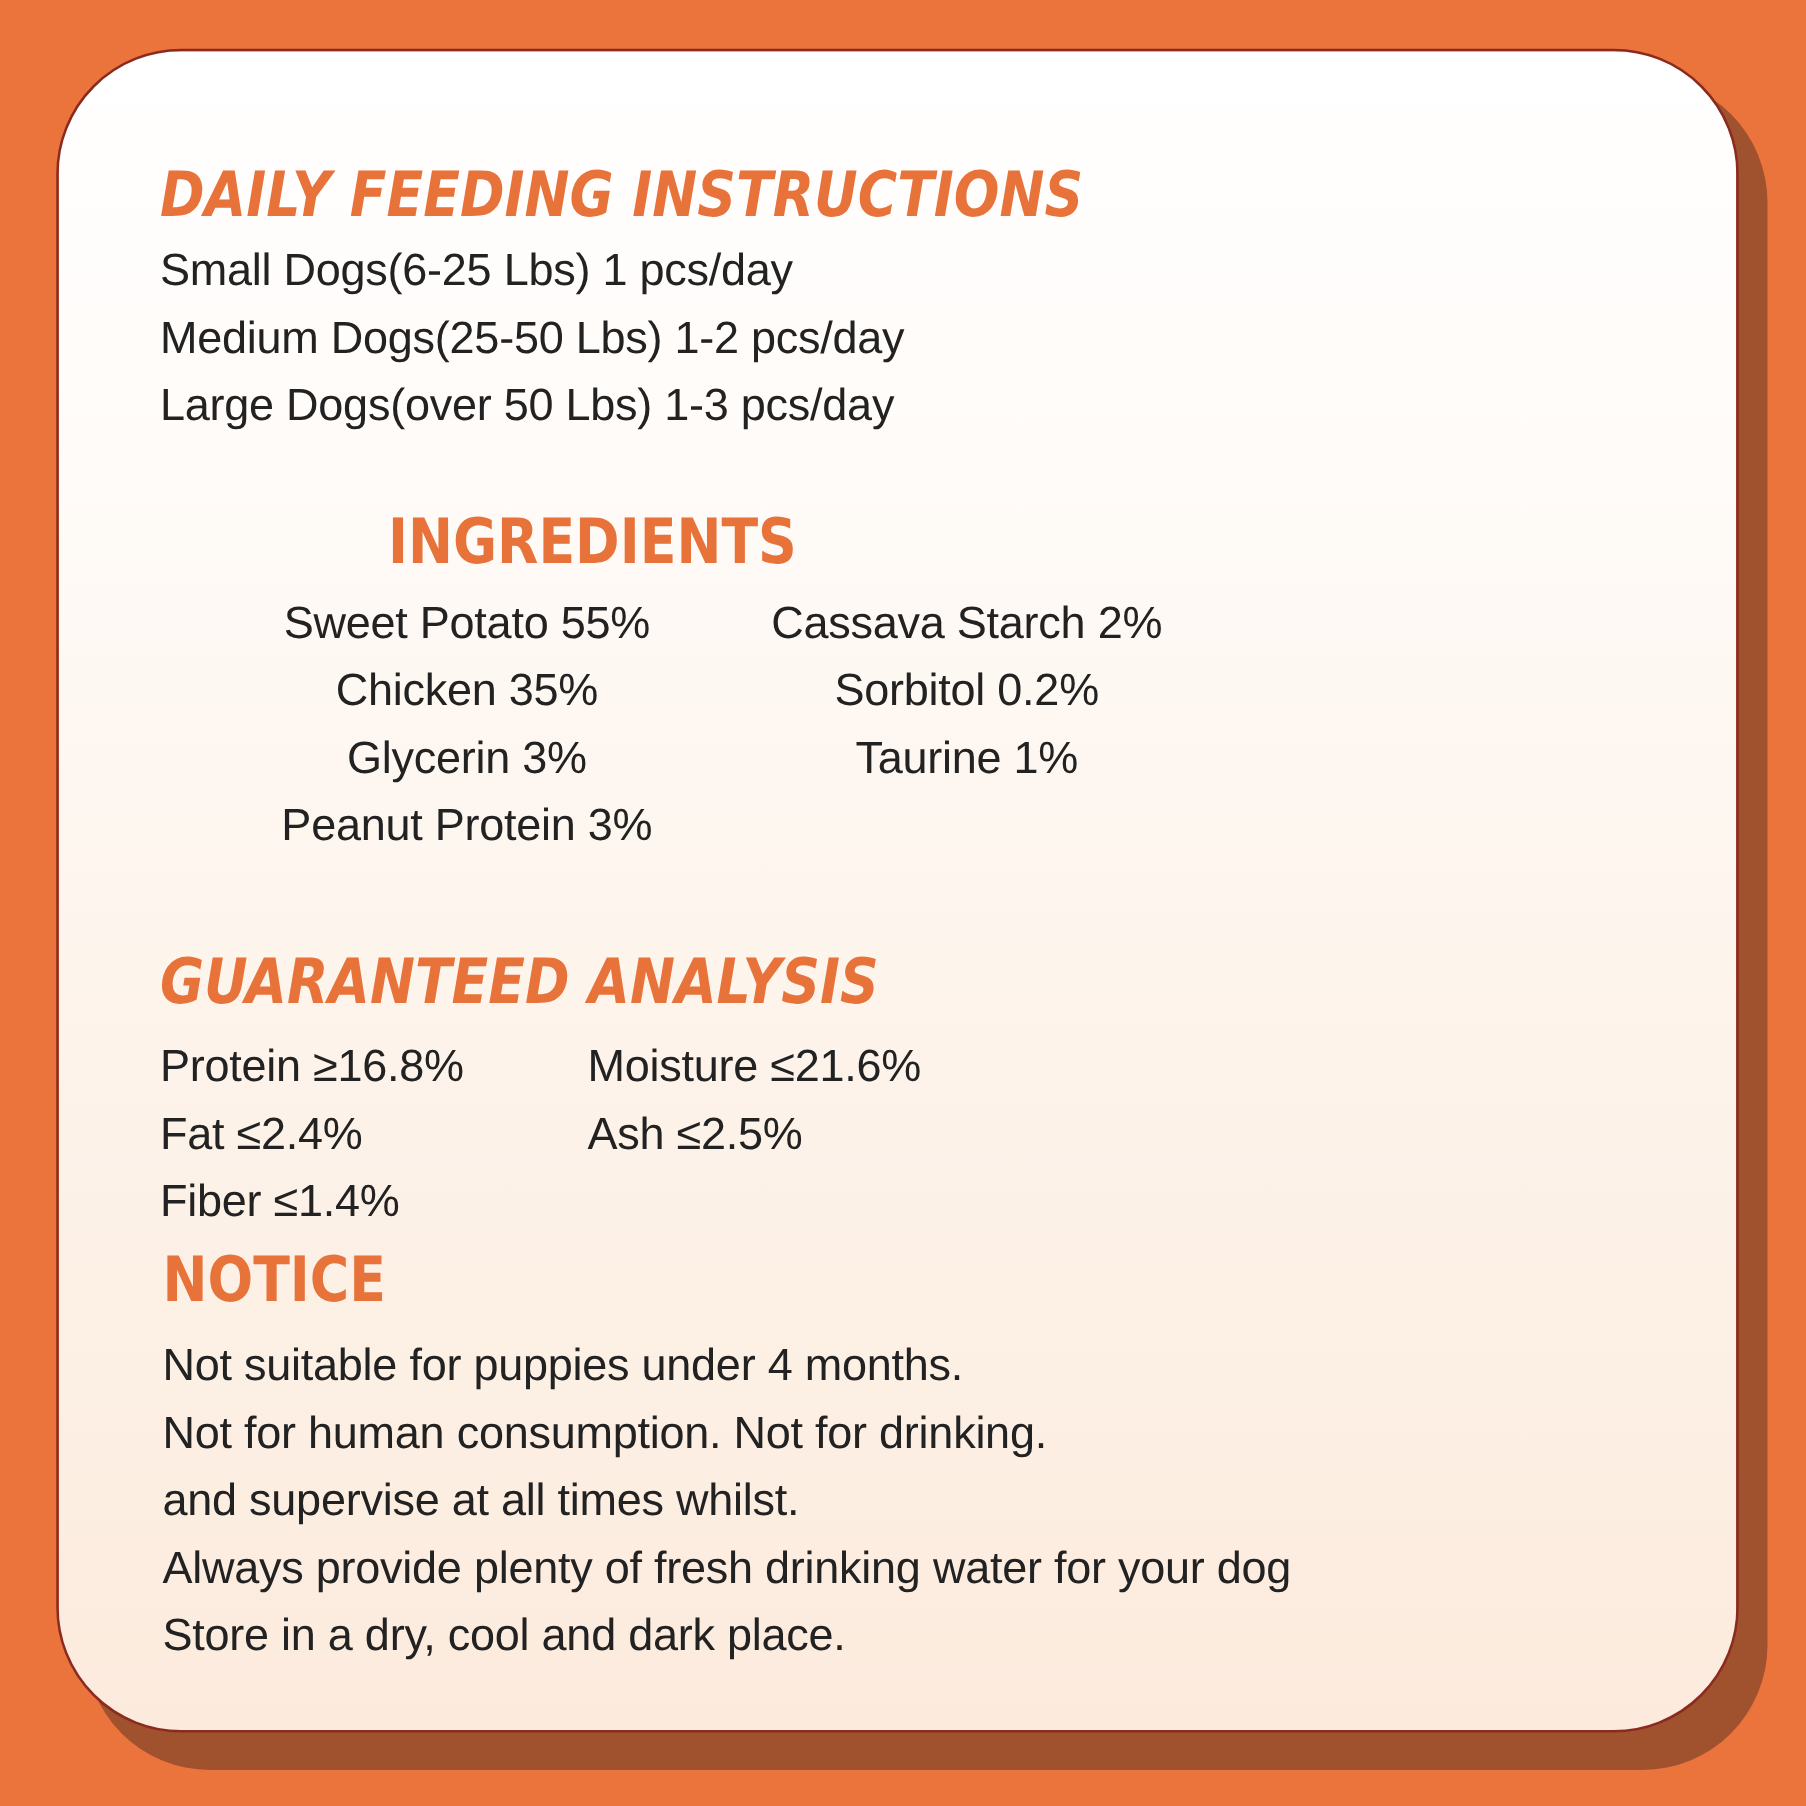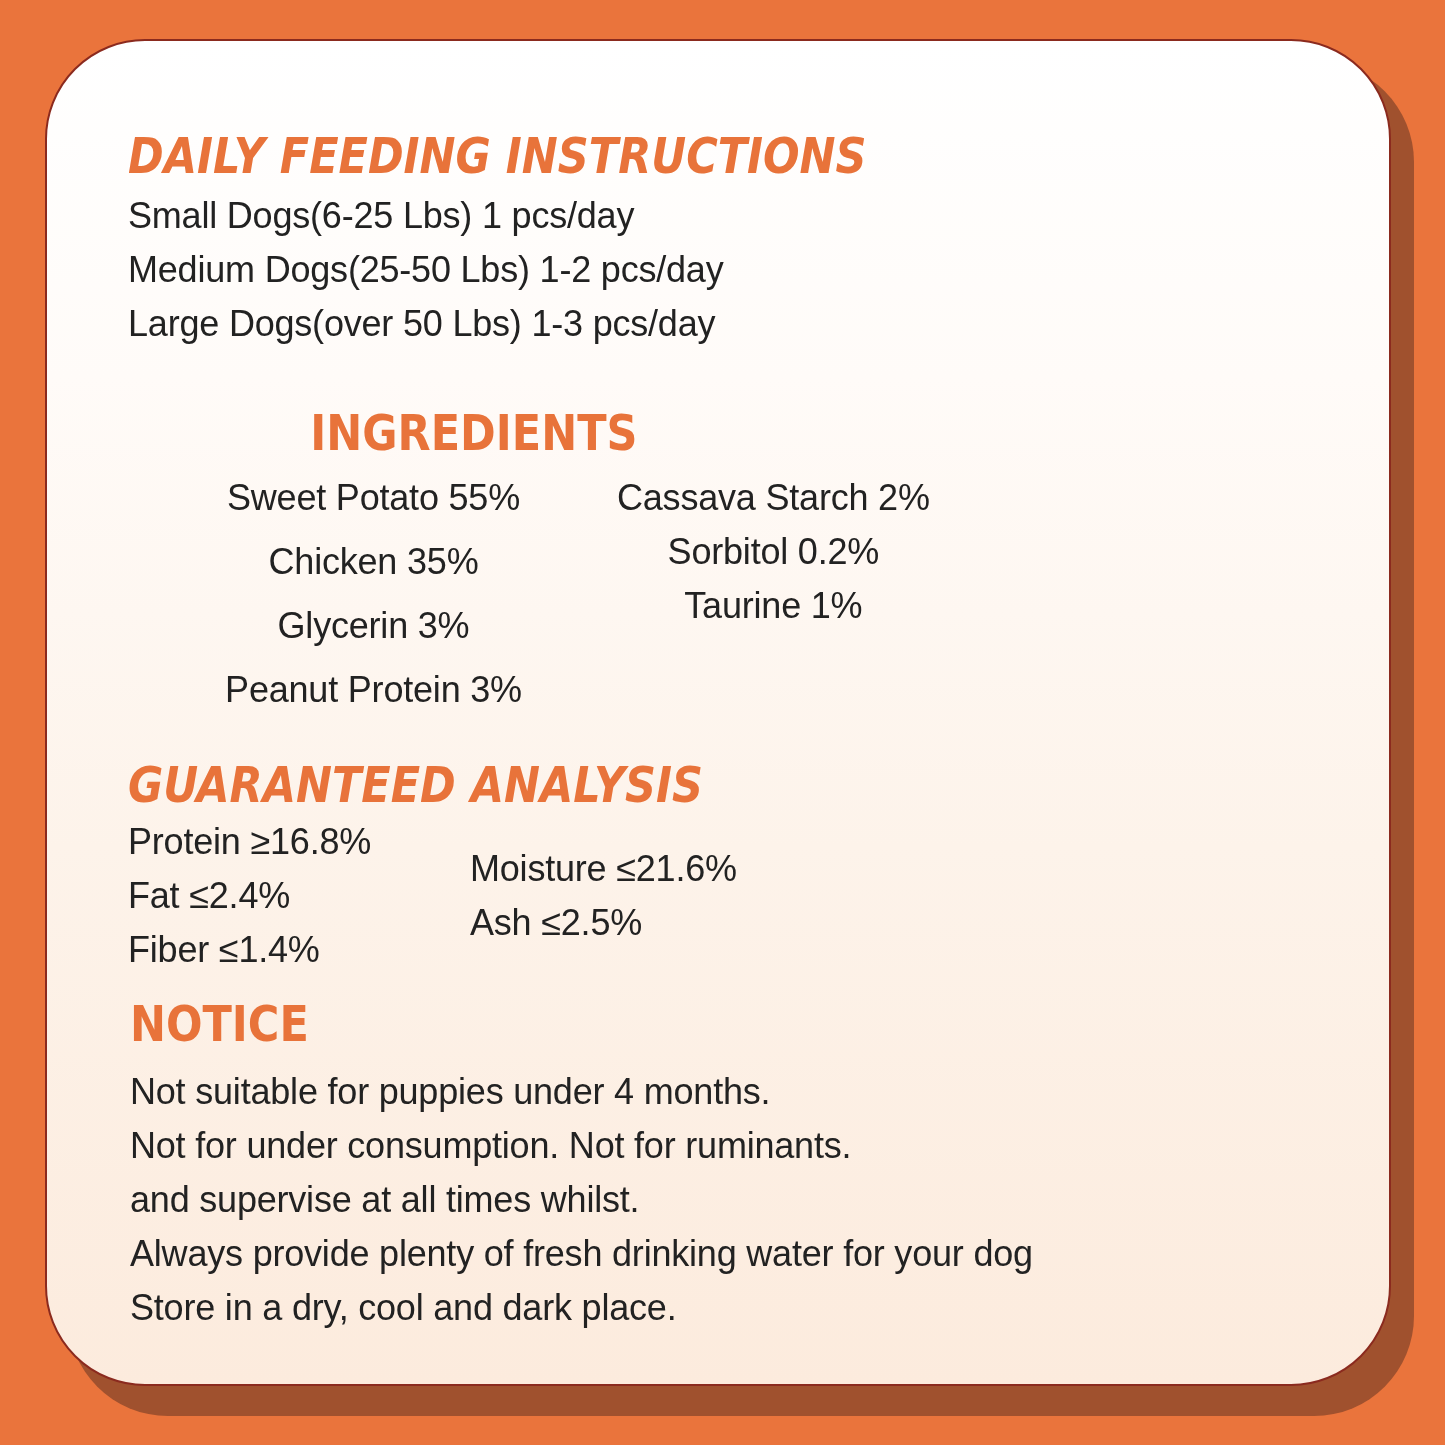--- a/index.html
+++ b/index.html
@@ -81,51 +81,51 @@
   <div style="margin-top:8px;">
     <div class="line">Small Dogs(6-25 Lbs) 1 pcs/day</div>
     <div class="line">Medium Dogs(25-50 Lbs) 1-2 pcs/day</div>
     <div class="line">Large Dogs(over 50 Lbs) 1-3 pcs/day</div>
   </div>
 </div>
 
 <div class="section" style="top:408px; left:130px;text-align:center;">
   <h2 class="heading upright">INGREDIENTS</h2>
   <div class="cols" style="margin-top:13px;">
-    <div class="col" style="width:487px;gap:10px;">
+    <div class="col" style="width:487px;">
       <div class="line">Sweet Potato 55%</div>
       <div class="line">Chicken 35%</div>
       <div class="line">Glycerin 3%</div>
       <div class="line">Peanut Protein 3%</div>
     </div>
     <div class="col">
       <div class="line">Cassava Starch 2%</div>
       <div class="line">Sorbitol 0.2%</div>
       <div class="line">Taurine 1%</div>
     </div>
   </div>
 </div>
 
 <div class="section" style="top:760px;">
   <h2 class="heading">GUARANTEED ANALYSIS</h2>
-  <div class="cols" style="margin-top:5px;align-items:center;">
+  <div class="cols" style="margin-top:16px;">
     <div class="col" style="width:342px;">
       <div class="line">Protein ≥16.8%</div>
       <div class="line">Fat ≤2.4%</div>
       <div class="line">Fiber ≤1.4%</div>
     </div>
     <div class="col">
       <div class="line">Moisture ≤21.6%</div>
       <div class="line">Ash ≤2.5%</div>
     </div>
   </div>
 </div>
 
 <div class="section" style="top:999px; left:130px;">
   <h2 class="heading upright">NOTICE</h2>
   <div style="margin-top:16px;">
     <div class="line">Not suitable for puppies under 4 months.</div>
-    <div class="line">Not for under consumption. Not for ruminants.</div>
+    <div class="line">Not for human consumption. Not for drinking.</div>
     <div class="line">and supervise at all times whilst.</div>
     <div class="line">Always provide plenty of fresh drinking water for your dog</div>
     <div class="line">Store in a dry, cool and dark place.</div>
   </div>
 </div>
 
 </body></html>

